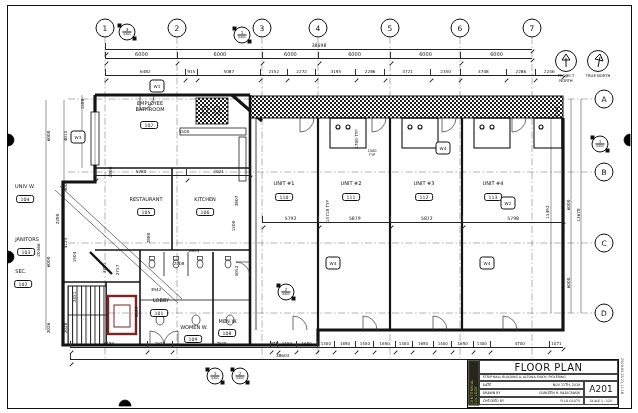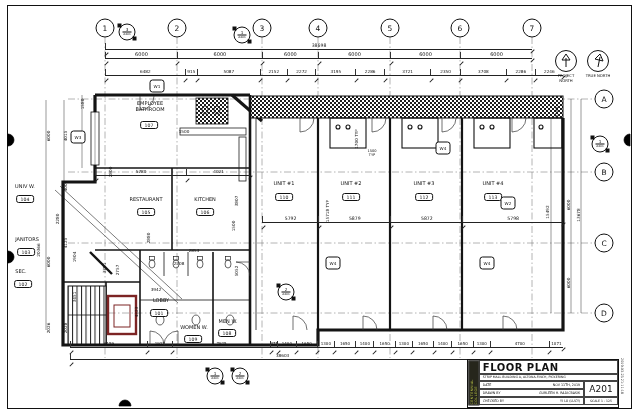--- a/index.html
+++ b/index.html
@@ -39,21 +39,21 @@
   
   .northwrap{position:absolute;display:flex;flex-direction:column;align-items:center;transform:translate(-50%,0);}
   .ncircle{width:20px;height:20px;border:1px solid #111;border-radius:50%;display:flex;align-items:center;justify-content:center;}
   .nlabel{margin-top:2px;font-size:3.8px;text-align:center;line-height:1.2;width:30px;}
   
   .tblock{position:absolute;left:467px;top:359px;width:150px;height:47px;border:1px solid #111;background:#fff;
           display:grid;grid-template-columns:11px 1fr 34px;grid-template-rows:14px 7px 8px 8px 8px;}
   .tblock>div{border:0.4px solid #444;margin:-0.2px;overflow:hidden;}
   .logo{grid-row:1/6;grid-column:1;background:#26261c;color:#c9d44a;writing-mode:vertical-rl;transform:rotate(180deg);
         font-size:3.2px;letter-spacing:0.5px;display:flex;align-items:center;justify-content:center;}
-  .ttitle{grid-column:2/4;font-size:10px;font-weight:bold;letter-spacing:0.5px;padding:1px 3px;}
+  .ttitle{grid-column:2/4;font-size:10px;font-weight:normal;letter-spacing:0.5px;padding:1px 3px;text-align:center;}
   .tsub{grid-column:2/4;font-size:3.2px;padding:0.5px 3px;white-space:nowrap;}
   .trow{display:flex;justify-content:space-between;align-items:center;font-size:3.3px;padding:0 3px;}
   .tnum{grid-row:3/5;grid-column:3;display:flex;align-items:center;justify-content:center;font-size:9px;}
   .tscale{grid-row:5;grid-column:3;display:flex;align-items:center;justify-content:center;font-size:3.1px;white-space:nowrap;}
   .stamp{position:absolute;left:620px;top:358px;height:48px;writing-mode:vertical-rl;font-size:3.4px;color:#333;
          display:flex;align-items:center;}
 </style>
 </head>
 <body>
 

